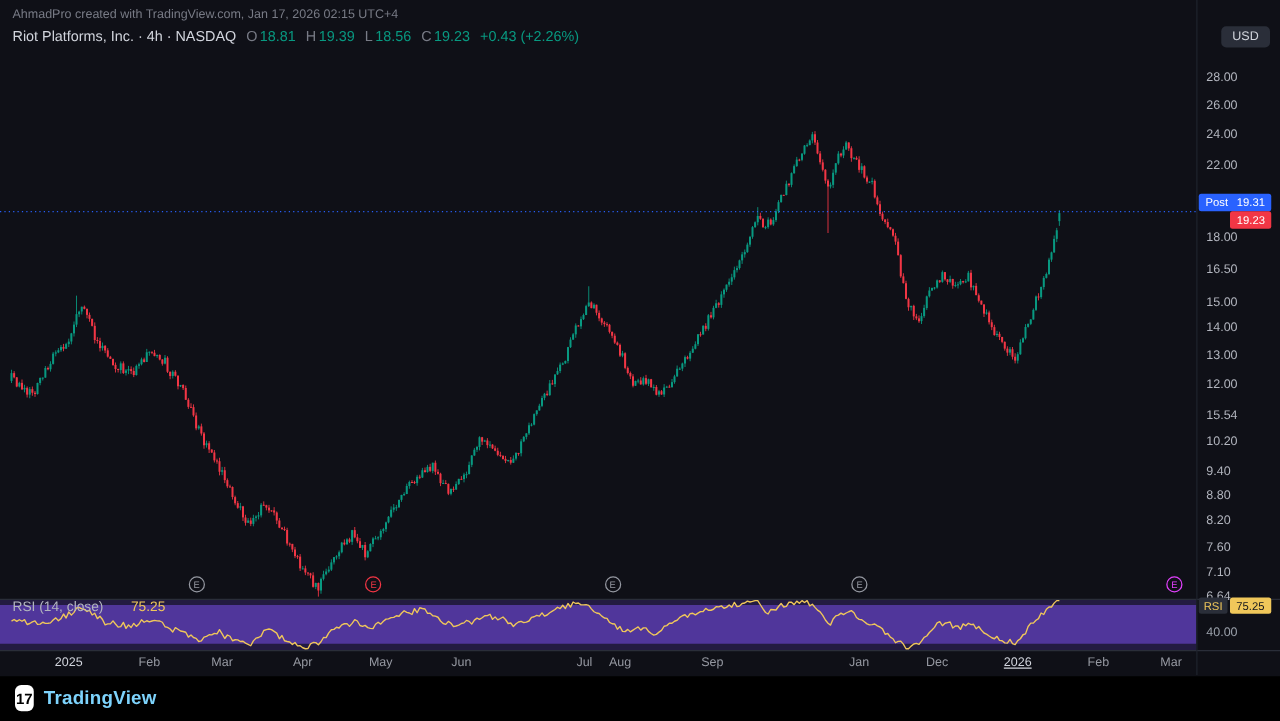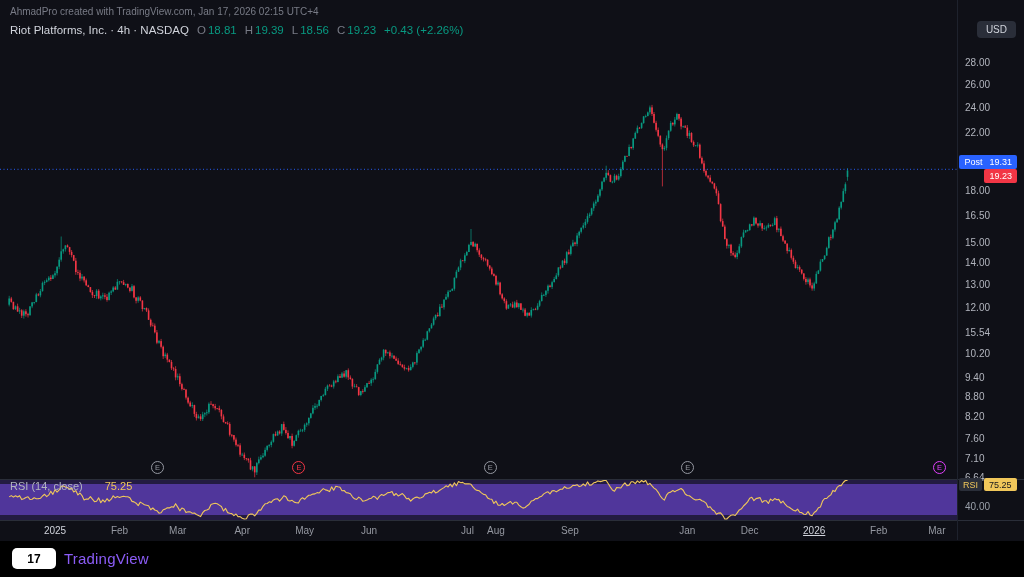--- a/index.html
+++ b/index.html
@@ -22,22 +22,22 @@
   .rsi-badges{position:absolute;left:959px;top:478px;display:flex;gap:2px;font-size:9px;align-items:center;text-align:right;}
   .rsi-tag{background:#2a2e39;color:#f0c75a;padding:1.5px 4px;border-radius:2px;}
   .rsi-tagv{background:#f0c75a;color:#15171d;padding:1.5px 5px;border-radius:2px;}
   .rsi-level{position:absolute;left:965px;top:501px;font-size:10px;color:#9aa0aa;}
   .time-axis{position:absolute;left:0;top:522px;width:956px;height:31px;}
   .tlab{position:absolute;top:3px;transform:translateX(-50%);font-size:10px;color:#9598a1;}
   .tlab.major{color:#d1d4dc;}
   .emk{position:absolute;width:11px;height:11px;border-radius:50%;border:1px solid;display:flex;align-items:center;justify-content:center;font-size:7.5px;line-height:1;background:rgba(15,16,23,.85);}
   .footer{position:absolute;left:0;top:541px;width:1024px;height:36px;background:#000;}
   .tv-logo{position:absolute;left:12px;top:7px;display:flex;align-items:center;gap:8px;}
-  .tv-mark{width:44px;height:21px;background:#fff;border-radius:5px;color:#000;font-weight:bold;font-size:12px;display:flex;align-items:center;justify-content:center;}
-  .tv-word{color:#8b5cf6;font-size:15px;font-weight:normal;letter-spacing:.2px;}
+  .tv-mark{width:15px;height:21px;background:#fff;border-radius:5px;color:#000;font-weight:bold;font-size:12px;display:flex;align-items:center;justify-content:center;}
+  .tv-word{color:#7dd3fc;font-size:15px;font-weight:bold;letter-spacing:.2px;}
 </style>
 </head>
 <body>
 
 <div class="app">
 
   <svg class="plot" id="plot" width="1024" height="577" viewBox="0 0 1024 577">
       <g>
         <rect x="0" y="480" width="957" height="40" fill="#231b42"></rect>
         <rect x="0" y="484" width="957" height="31.0" fill="#50369b"></rect>

